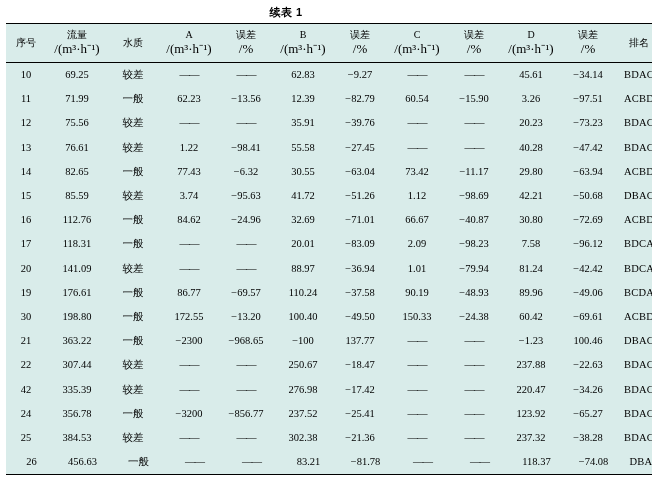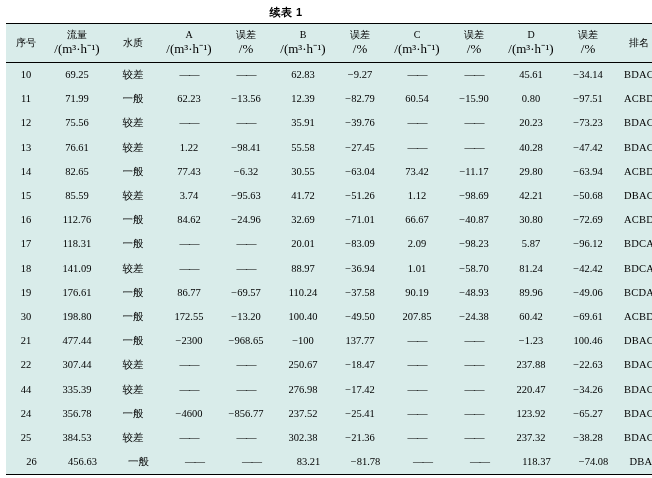--- a/index.html
+++ b/index.html
@@ -170,21 +170,21 @@
         <tr>
           <td>11</td>
           <td>71.99</td>
           <td>一般</td>
           <td>62.23</td>
           <td>−13.56</td>
           <td>12.39</td>
           <td>−82.79</td>
           <td>60.54</td>
           <td>−15.90</td>
-          <td>0.80</td>
+          <td>3.26</td>
           <td>−97.51</td>
           <td class="rank">ACBD</td>
         </tr>
         <tr>
           <td>12</td>
           <td>75.56</td>
           <td>较差</td>
           <td class="dash">——</td>
           <td class="dash">——</td>
           <td>35.91</td>
@@ -254,34 +254,34 @@
         <tr>
           <td>17</td>
           <td>118.31</td>
           <td>一般</td>
           <td class="dash">——</td>
           <td class="dash">——</td>
           <td>20.01</td>
           <td>−83.09</td>
           <td>2.09</td>
           <td>−98.23</td>
-          <td>5.87</td>
+          <td>7.58</td>
           <td>−96.12</td>
           <td class="rank">BDCA</td>
         </tr>
         <tr>
-          <td>18</td>
+          <td>20</td>
           <td>141.09</td>
           <td>较差</td>
           <td class="dash">——</td>
           <td class="dash">——</td>
           <td>88.97</td>
           <td>−36.94</td>
           <td>1.01</td>
-          <td>−58.70</td>
+          <td>−79.94</td>
           <td>81.24</td>
           <td>−42.42</td>
           <td class="rank">BDCA</td>
         </tr>
         <tr>
           <td>19</td>
           <td>176.61</td>
           <td>一般</td>
           <td>86.77</td>
           <td>−69.57</td>
@@ -294,29 +294,29 @@
           <td class="rank">BCDA</td>
         </tr>
         <tr>
           <td>30</td>
           <td>198.80</td>
           <td>一般</td>
           <td>172.55</td>
           <td>−13.20</td>
           <td>100.40</td>
           <td>−49.50</td>
-          <td>207.85</td>
+          <td>150.33</td>
           <td>−24.38</td>
           <td>60.42</td>
           <td>−69.61</td>
           <td class="rank">ACBD</td>
         </tr>
         <tr>
           <td>21</td>
-          <td>477.44</td>
+          <td>363.22</td>
           <td>一般</td>
           <td>−2300</td>
           <td>−968.65</td>
           <td>−100</td>
           <td>137.77</td>
           <td class="dash">——</td>
           <td class="dash">——</td>
           <td>−1.23</td>
           <td>100.46</td>
           <td class="rank">DBAC</td>
@@ -329,38 +329,38 @@
           <td class="dash">——</td>
           <td>250.67</td>
           <td>−18.47</td>
           <td class="dash">——</td>
           <td class="dash">——</td>
           <td>237.88</td>
           <td>−22.63</td>
           <td class="rank">BDAC</td>
         </tr>
         <tr>
-          <td>44</td>
+          <td>42</td>
           <td>335.39</td>
           <td>较差</td>
           <td class="dash">——</td>
           <td class="dash">——</td>
           <td>276.98</td>
           <td>−17.42</td>
           <td class="dash">——</td>
           <td class="dash">——</td>
           <td>220.47</td>
           <td>−34.26</td>
           <td class="rank">BDAC</td>
         </tr>
         <tr>
           <td>24</td>
           <td>356.78</td>
           <td>一般</td>
-          <td>−4600</td>
+          <td>−3200</td>
           <td>−856.77</td>
           <td>237.52</td>
           <td>−25.41</td>
           <td class="dash">——</td>
           <td class="dash">——</td>
           <td>123.92</td>
           <td>−65.27</td>
           <td class="rank">BDAC</td>
         </tr>
         <tr>

